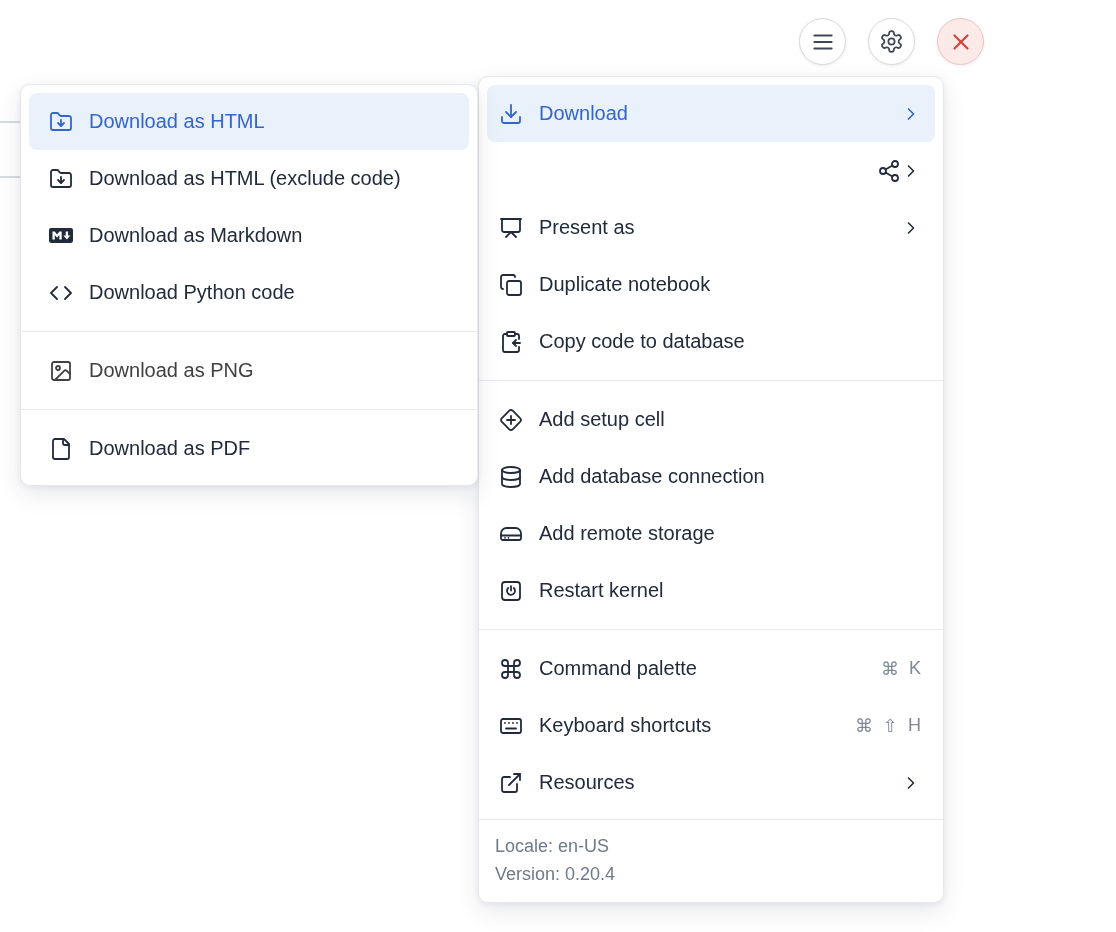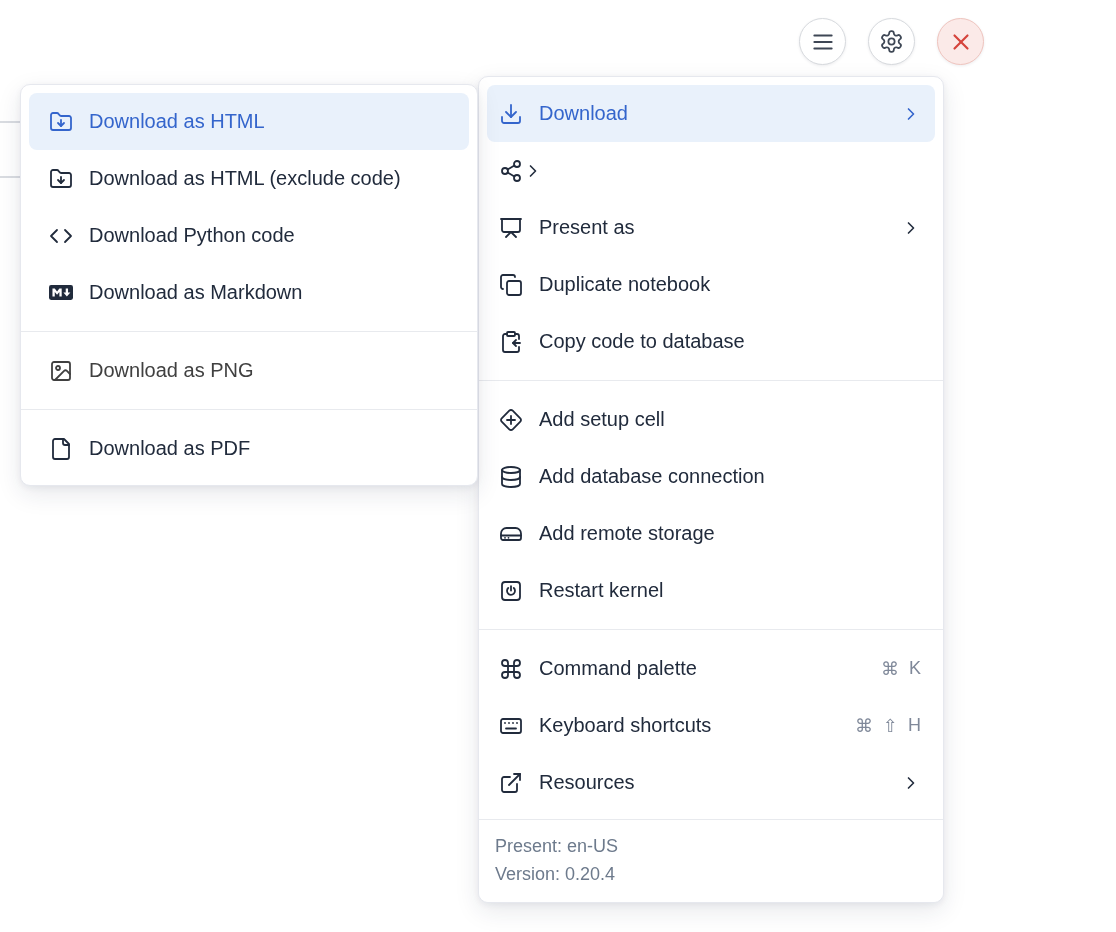--- a/index.html
+++ b/index.html
@@ -21,21 +21,21 @@
 
   
   .menu-panel { position:absolute; background:#fff; border:1px solid #e6e8ee;
     border-radius:10px; padding:8px;
     box-shadow:0 8px 24px rgba(25,39,65,.10), 0 2px 6px rgba(25,39,65,.06); }
   .submenu   { left:20px;  top:84px; width:458px; z-index:2; }
   .main-menu { left:478px; top:76px; width:466px; z-index:1; padding-bottom:0; }
 
   .menu-item { display:flex; align-items:center; height:57px; padding:0 14px 0 20px;
     border-radius:8px; font-size:20px; color:#212b3c; cursor:pointer; background:transparent; }
-  .main-menu .menu-item { padding:0 14px 0 12px; }
+  .main-menu .menu-item { padding:0 14px 0 12px;justify-content:flex-end; }
   .menu-item .mi-icon { width:24px; height:24px; flex:none; display:flex;
     align-items:center; justify-content:center; }
   .menu-item .mi-label { flex:1; margin-left:16px; white-space:nowrap; overflow:hidden; }
   .menu-item.highlighted { background:#e9f1fb; color:#3465cc; }
   .menu-item.disabled { color:#404040; cursor:default; }
   .mi-chevron { width:20px; height:20px; flex:none; color:#242e3f; }
   .menu-item.highlighted .mi-chevron { color:#3465cc; }
   .mi-shortcut { display:flex; align-items:center; gap:10px; color:#7f8899;
     font-size:18px; flex:none; }
 
@@ -102,36 +102,36 @@
             <path d="M20 20a2 2 0 0 0 2-2V8a2 2 0 0 0-2-2h-7.9a2 2 0 0 1-1.69-.9L9.6 3.9A2 2 0 0 0 7.93 3H4a2 2 0 0 0-2 2v13a2 2 0 0 0 2 2Z"></path>
             <path d="M12 10v6"></path>
             <path d="m15 13-3 3-3-3"></path>
           </svg>
       </span>
       <span class="mi-label">Download as HTML (exclude code)</span>
     </div>
 
     <div class="menu-item">
       <span class="mi-icon">
-        <svg class="ic" width="24" height="24" viewBox="0 0 24 24" fill="none" stroke="currentColor" stroke-width="1.8" stroke-linecap="round" stroke-linejoin="round">
-            <path d="m16 18 6-6-6-6"></path>
-            <path d="m8 6-6 6 6 6"></path>
-          </svg>
-      </span>
-      <span class="mi-label">Download Python code</span>
-    </div>
-
-    <div class="menu-item">
-      <span class="mi-icon">
         <svg class="ic" width="27" height="17" viewBox="0 0 208 128">
             <rect width="208" height="128" rx="18" fill="currentColor"></rect>
             <path fill="#ffffff" d="M30 98V30h20l20 25 20-25h20v68H90V59L70 84 50 59v39Zm125 0-30-33h20V30h20v35h20Z"></path>
           </svg>
       </span>
       <span class="mi-label">Download as Markdown</span>
+    </div>
+
+    <div class="menu-item">
+      <span class="mi-icon">
+        <svg class="ic" width="24" height="24" viewBox="0 0 24 24" fill="none" stroke="currentColor" stroke-width="1.8" stroke-linecap="round" stroke-linejoin="round">
+            <path d="m16 18 6-6-6-6"></path>
+            <path d="m8 6-6 6 6 6"></path>
+          </svg>
+      </span>
+      <span class="mi-label">Download Python code</span>
     </div>
 
     <div class="menu-divider"></div>
 
     <div class="menu-item disabled">
       <span class="mi-icon">
         <svg class="ic" width="24" height="24" viewBox="0 0 24 24" fill="none" stroke="currentColor" stroke-width="1.8" stroke-linecap="round" stroke-linejoin="round">
             <rect x="3" y="3" width="18" height="18" rx="2"></rect>
             <circle cx="9" cy="9" r="2"></circle>
             <path d="m21 15-3.09-3.09a2 2 0 0 0-2.82 0L6 21"></path>
@@ -318,18 +318,18 @@
       </span>
       <span class="mi-label">Resources</span>
       <span class="mi-chevron">
         <svg class="ic" width="20" height="20" viewBox="0 0 24 24" fill="none" stroke="currentColor" stroke-width="2" stroke-linecap="round" stroke-linejoin="round">
             <path d="m9 18 6-6-6-6"></path>
           </svg>
       </span>
     </div>
 
     <div class="menu-footer">
-      <div>Present: en-US</div>
+      <div>Locale: en-US</div>
       <div>Version: 0.20.4</div>
     </div>
   </div>
 
 </div>
 
 </body></html>

